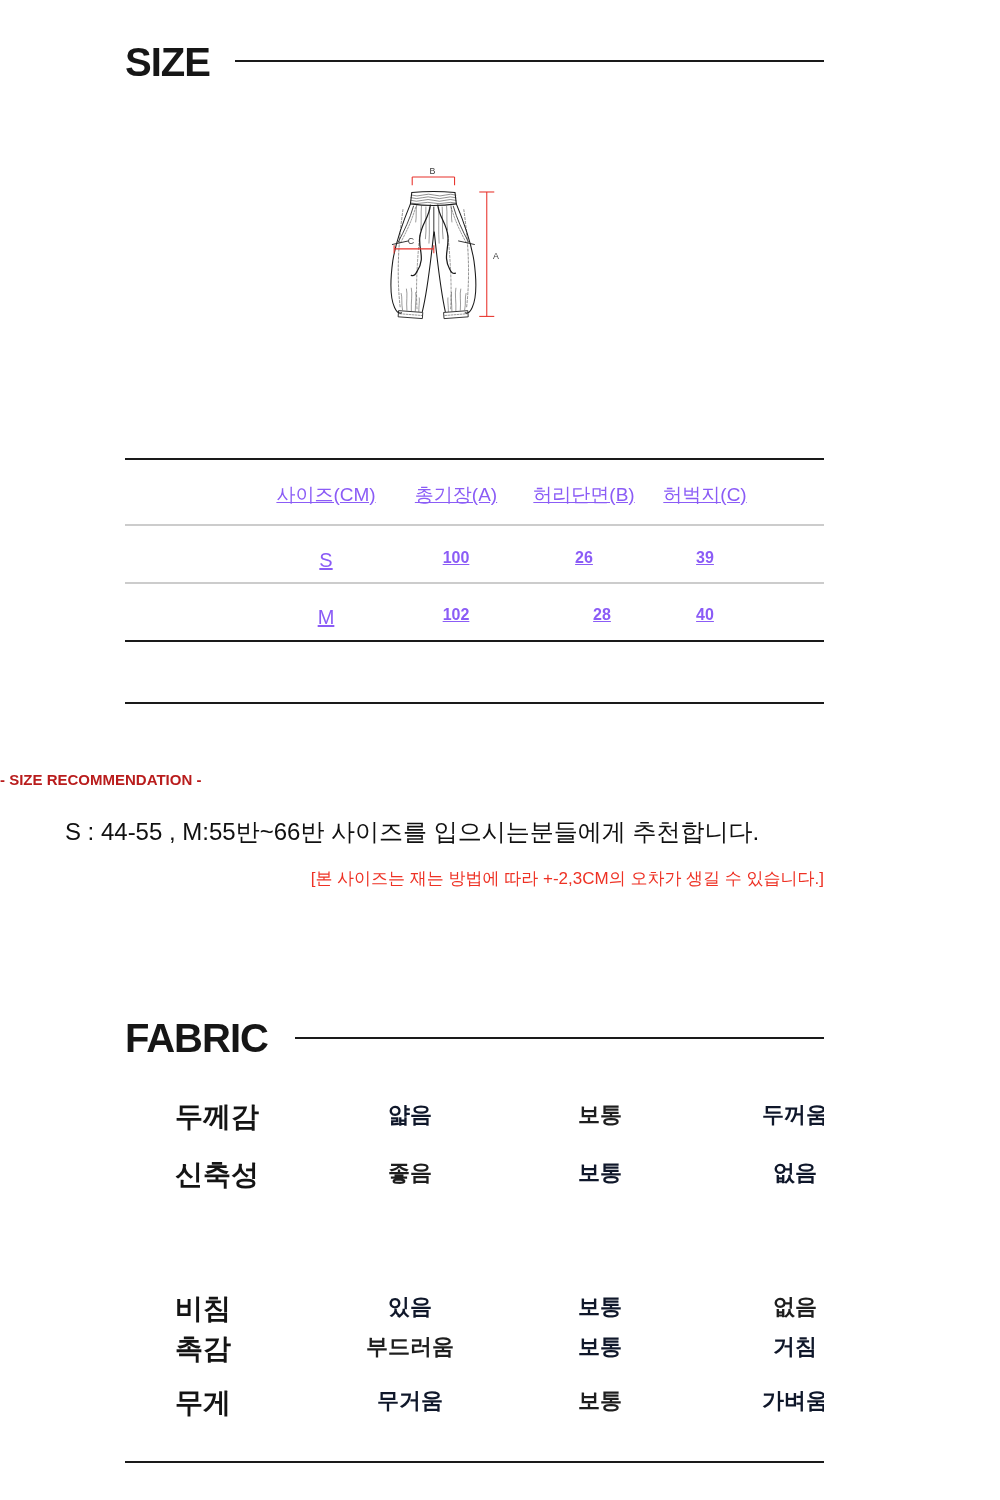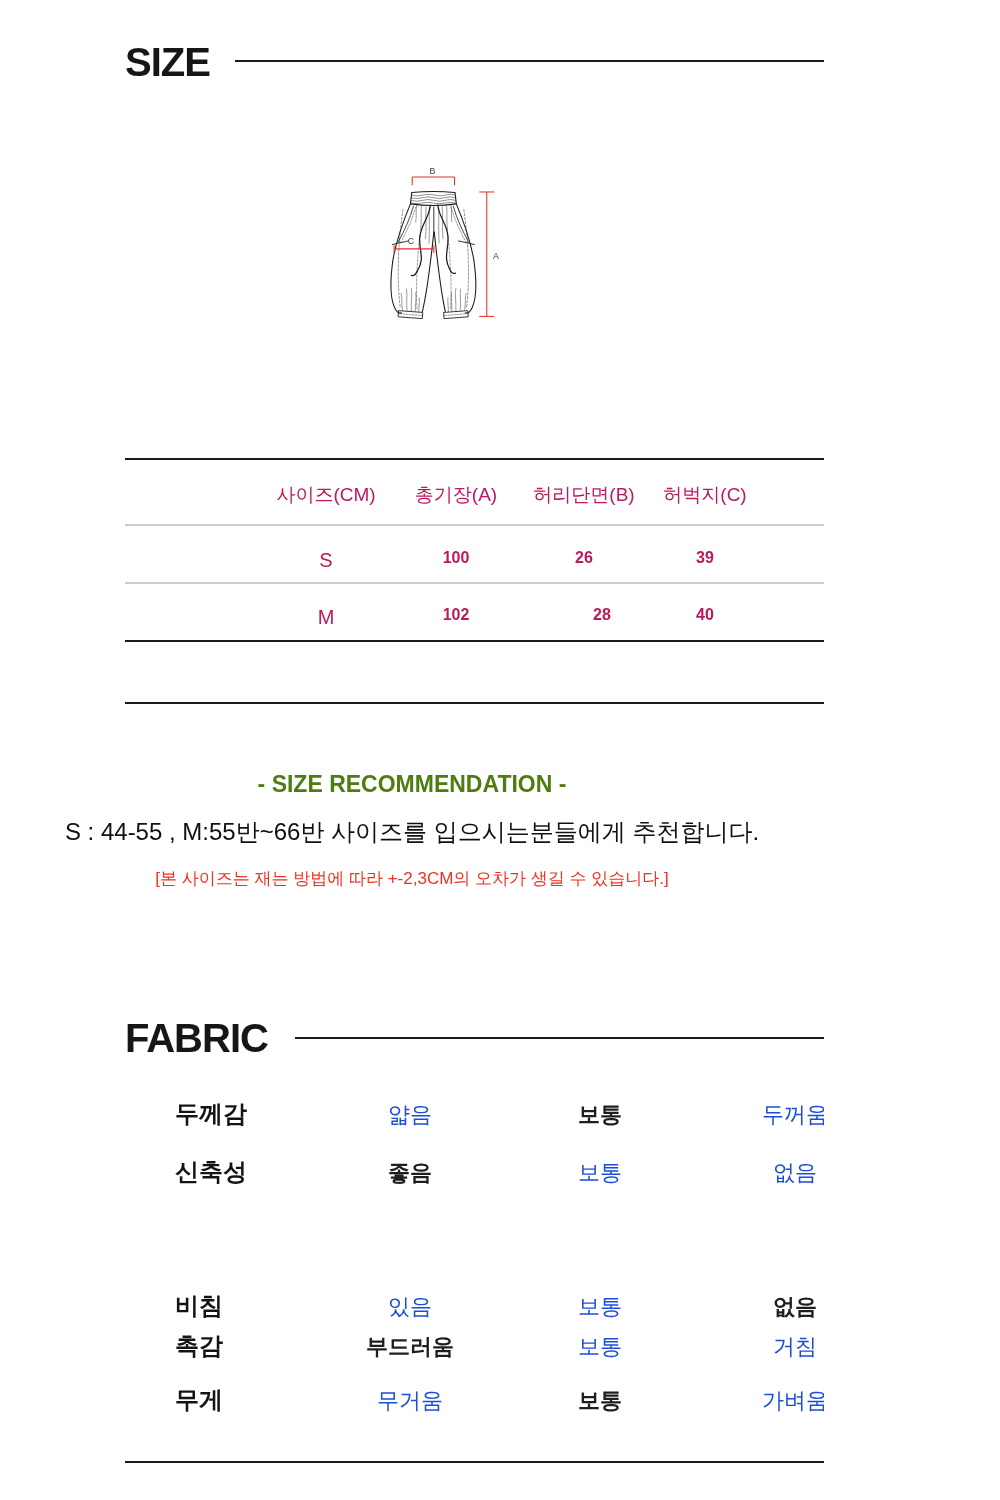--- a/index.html
+++ b/index.html
@@ -2,30 +2,30 @@
 <html><head>
 <meta charset="utf-8">
 <style>
   html,body{margin:0;padding:0;background:#ffffff;}
   .canvas{position:relative;width:824px;height:1500px;background:#ffffff;
           font-family:"Liberation Sans","DejaVu Sans",sans-serif;overflow:hidden;}
   .abs{position:absolute;}
   .sec-head{position:absolute;font-weight:700;font-size:40px;letter-spacing:-1px;color:#161616;line-height:1;}
   .hline{position:absolute;height:2px;background:#1a1a1a;}
   .hline.gray{background:#cccccc;}
-  .cell{position:absolute;transform:translateX(-50%);white-space:nowrap;color:#be185d;}
+  .cell{position:absolute;transform:translateX(-50%);white-space:nowrap;color:#8b5cf6;text-decoration:underline;}
   .th{font-size:19px;font-weight:500;}
   .td-size{font-size:20px;font-weight:400;}
   .td-num{font-size:16px;font-weight:600;}
-  .rec-title{position:absolute;left:0;width:100%;text-align:center;font-size:23px;font-weight:700;color:#4d7c0f;}
+  .rec-title{position:absolute;left:0;width:100%;text-align:left;font-size:15px;font-weight:700;color:#b91c1c;}
   .rec-text{position:absolute;left:0;width:100%;text-align:center;font-size:24px;font-weight:400;color:#111111;}
-  .rec-note{position:absolute;left:0;width:100%;text-align:center;font-size:17px;font-weight:400;color:#ee3124;}
+  .rec-note{position:absolute;left:0;width:100%;text-align:right;font-size:17px;font-weight:400;color:#ee3124;}
   .frow{position:absolute;left:0;width:100%;height:32px;}
-  .flabel{position:absolute;left:175px;top:0;font-size:24px;font-weight:700;color:#141414;white-space:nowrap;}
-  .fval{position:absolute;top:2px;transform:translateX(-50%);font-size:22px;font-weight:400;color:#1d4ed8;white-space:nowrap;}
+  .flabel{position:absolute;left:175px;top:0;font-size:28px;font-weight:700;color:#141414;white-space:nowrap;}
+  .fval{position:absolute;top:2px;transform:translateX(-50%);font-size:22px;font-weight:700;color:#0f172a;white-space:nowrap;}
   .fval.c0{left:410px;} .fval.c1{left:600px;} .fval.c2{left:795px;}
   .frow[data-sel="0"] .c0, .frow[data-sel="1"] .c1, .frow[data-sel="2"] .c2{font-weight:700;color:#1e1e1e;}
   svg text{font-family:"Liberation Sans","DejaVu Sans",sans-serif;}
 </style>
 </head>
 <body>
 
 <div class="canvas">
 
   <div class="sec-head" style="left:125px;top:42px;">SIZE</div>

